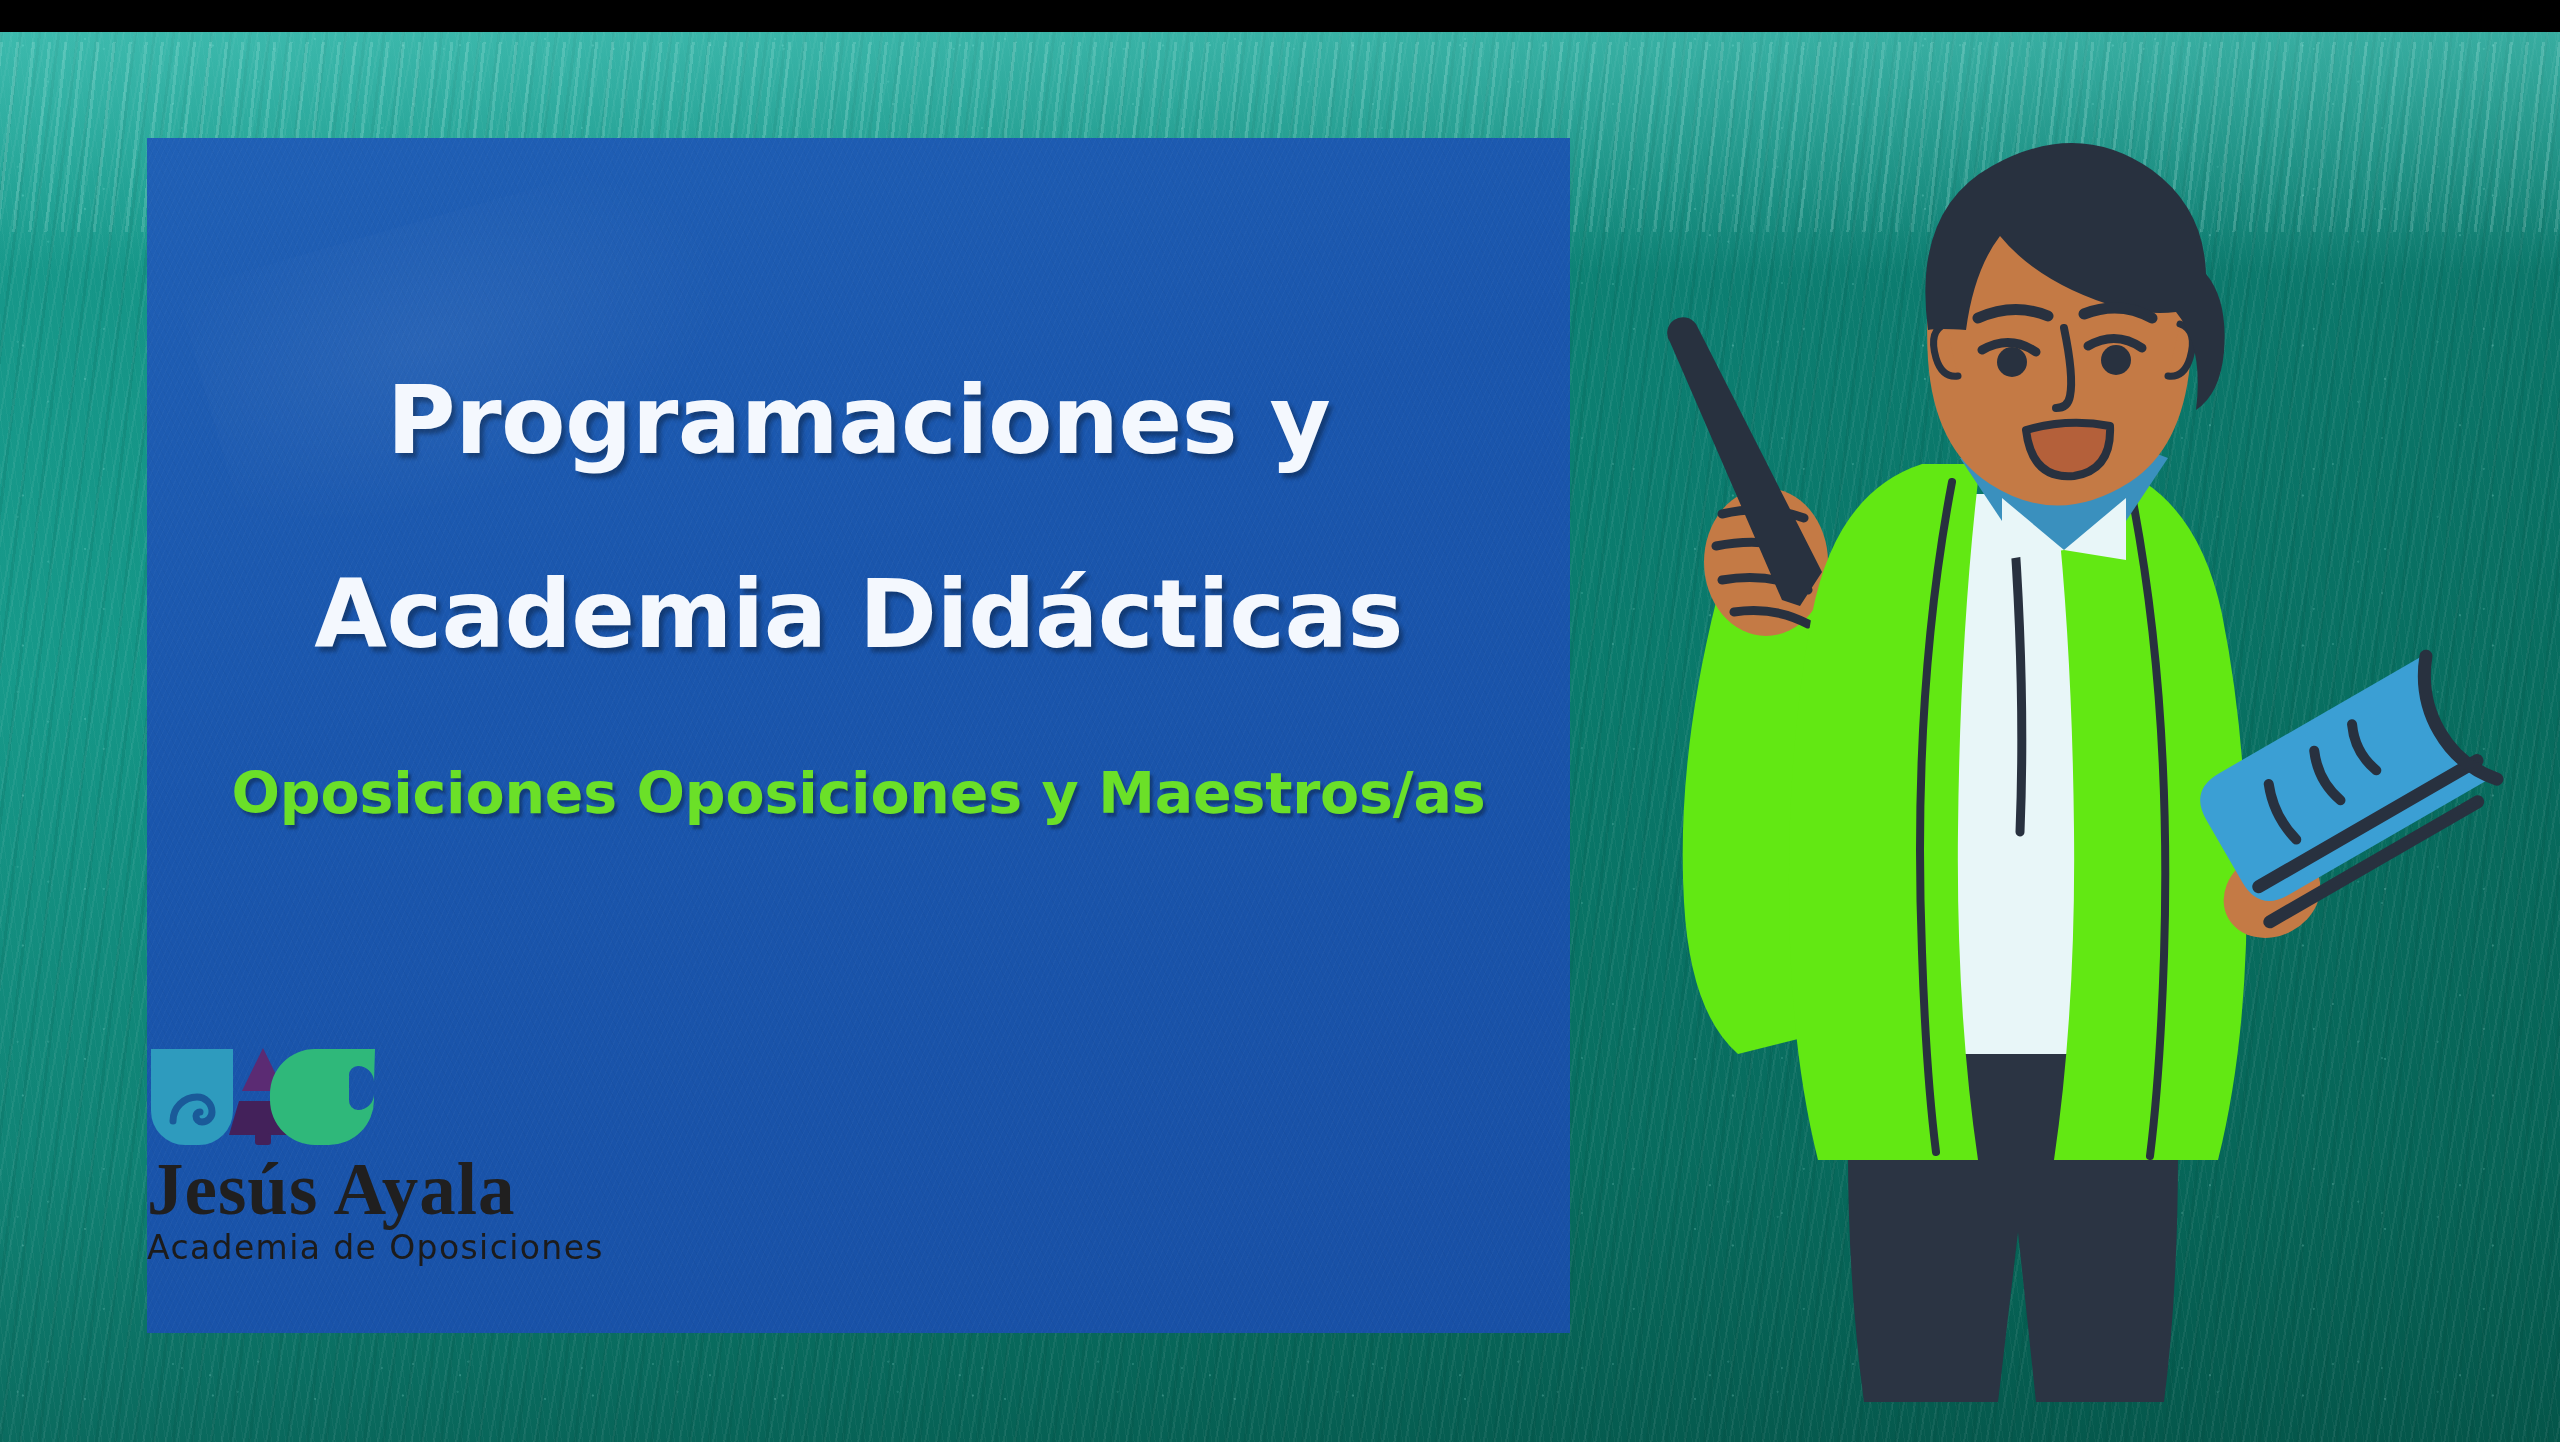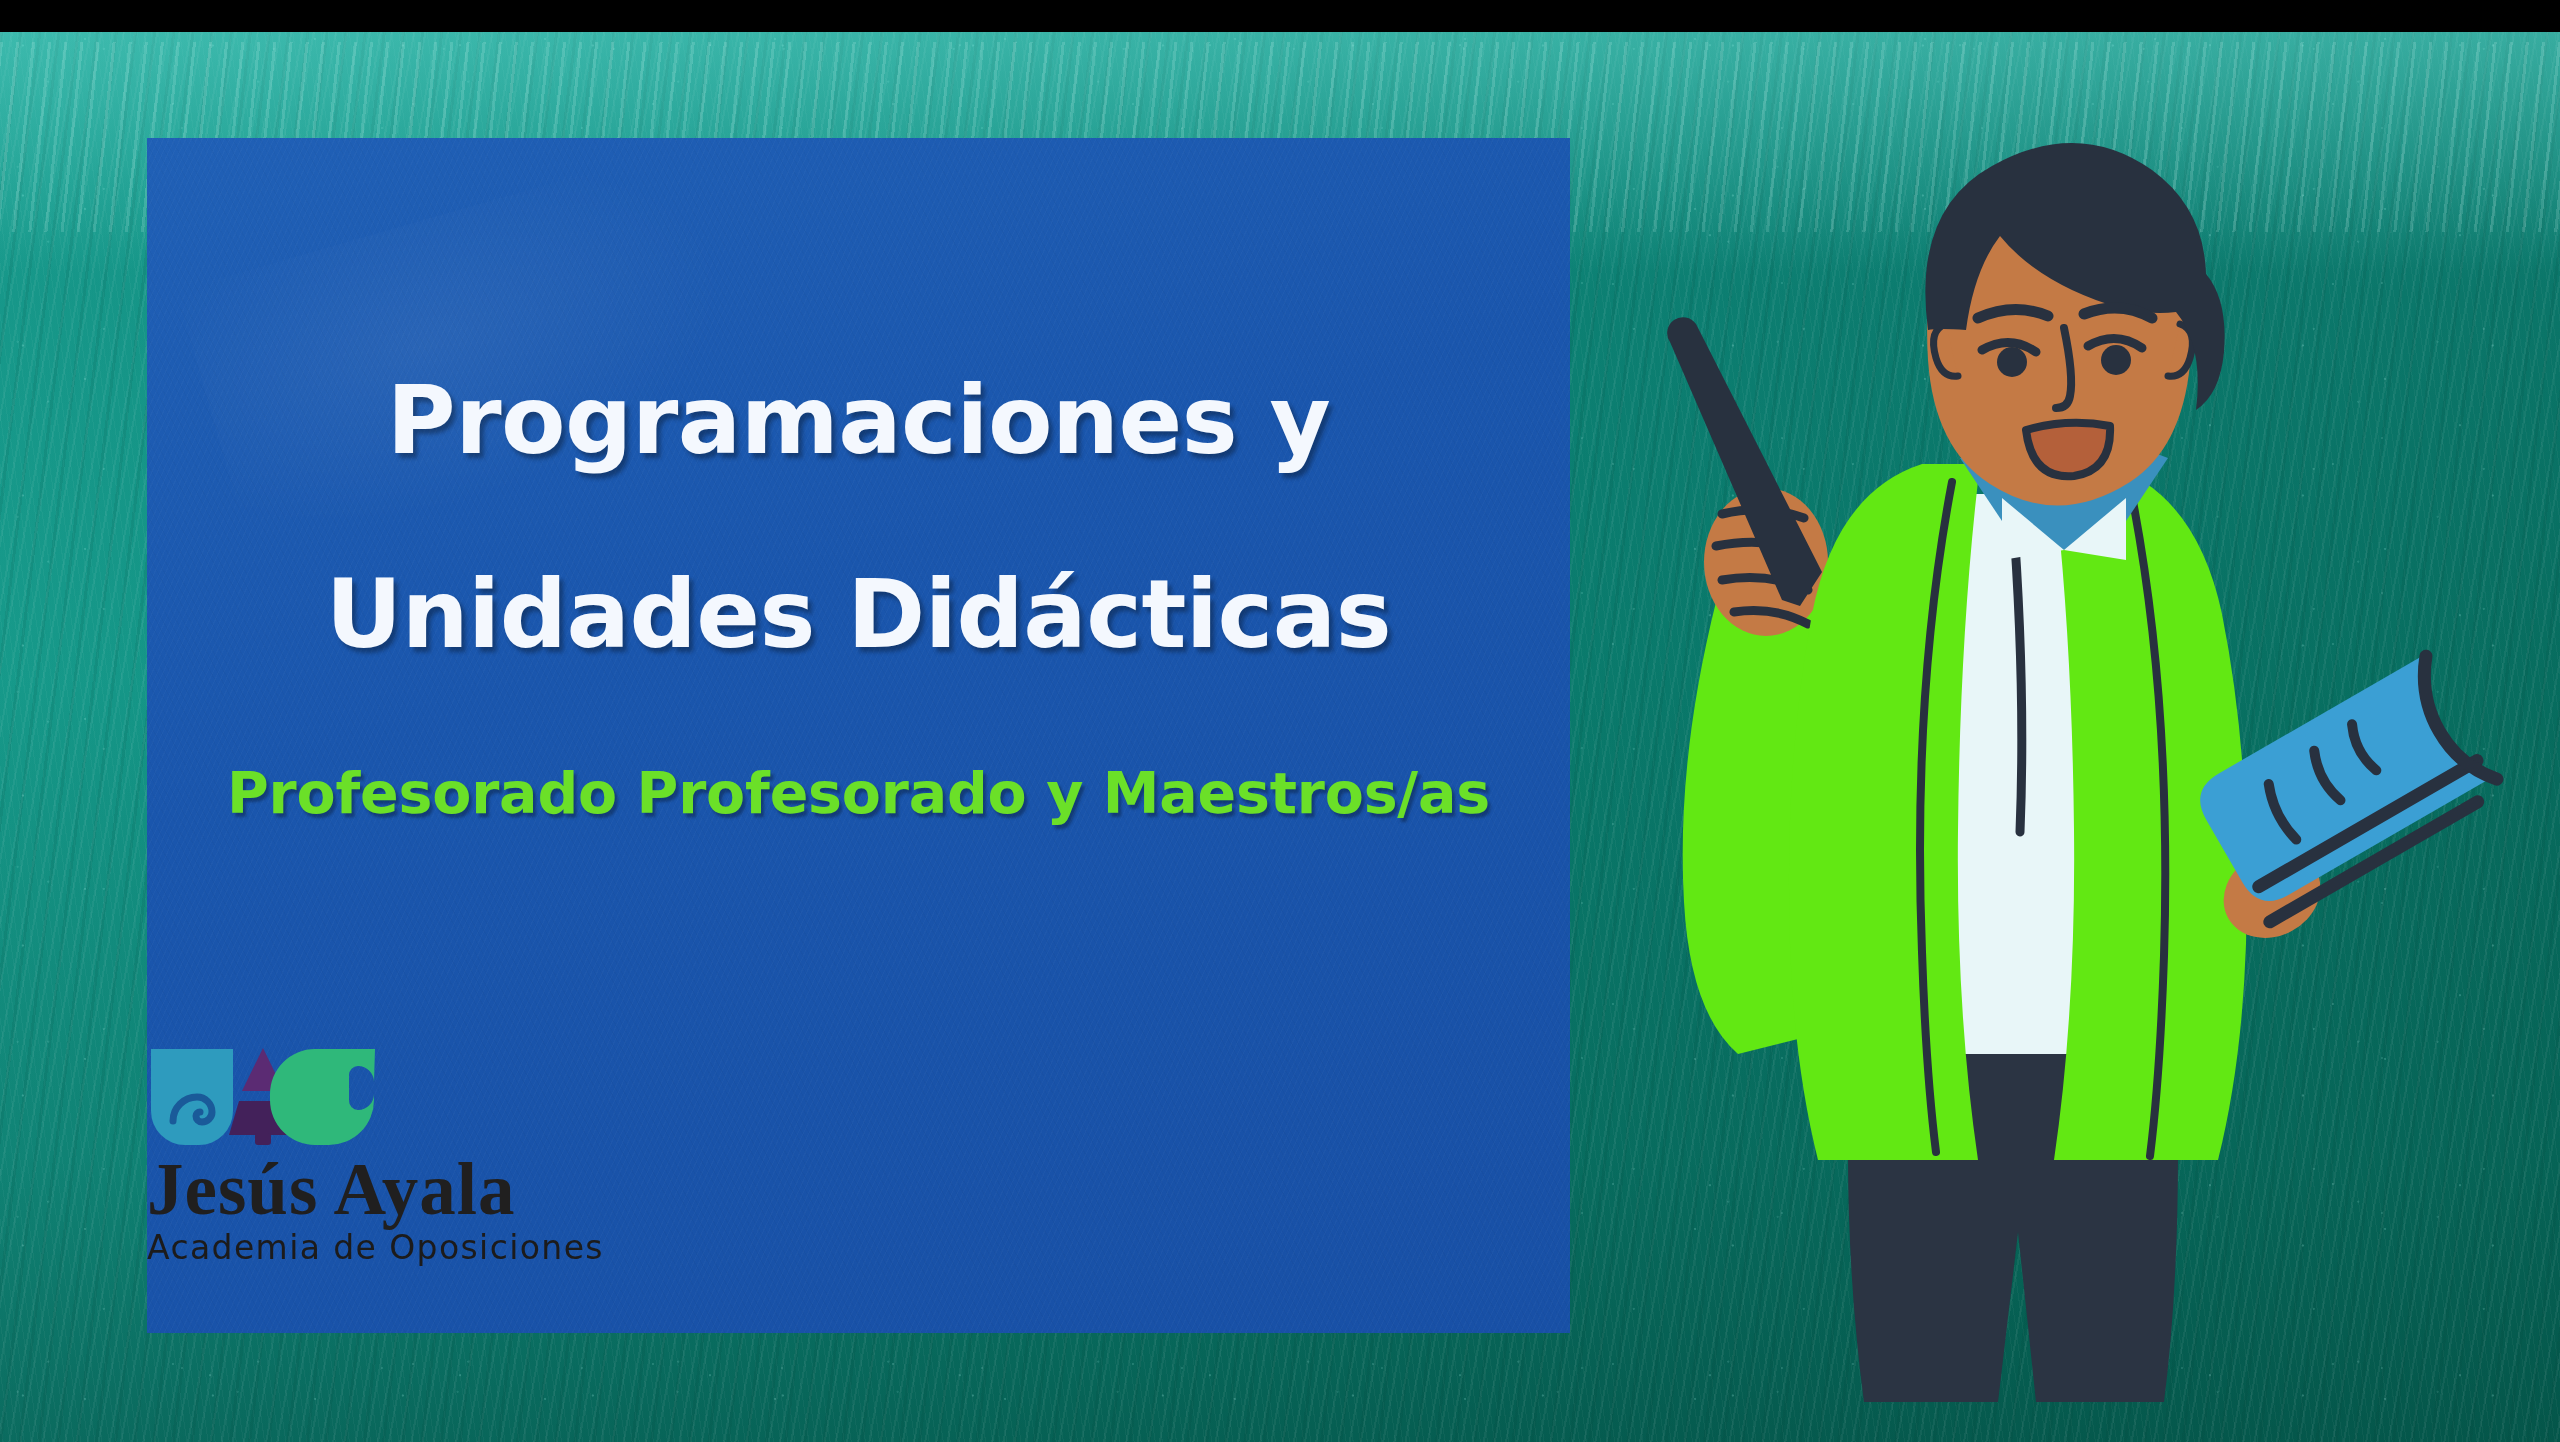--- a/index.html
+++ b/index.html
@@ -204,24 +204,24 @@
     <div class="board-speckle"></div>
     <div class="board-top-glow"></div>
     <div class="board-chalk-swipe"></div>
   </div>
 
   <div class="panel">
     <div class="panel-wisp"></div>
 
     <div class="title-block">
       <div class="title-line">Programaciones y</div>
-      <div class="title-line second">Unidades Didácticas</div>
+      <div class="title-line second">Academia Didácticas</div>
     </div>
 
-    <div class="subtitle">Profesorado Profesorado y Maestros/as</div>
+    <div class="subtitle">Oposiciones Oposiciones y Maestros/as</div>
 
     <div class="logo">
       <svg class="logo-mark" width="230" height="108" viewBox="0 0 230 108">
 
         <path d="M4 6 h82 v62 a34 34 0 0 1 -34 34 h-14 a34 34 0 0 1 -34 -34 Z" fill="#2E9BBE"></path>
         <path d="M26 78 a24 24 0 0 1 24 -24 a15 15 0 0 1 15 15 a10 10 0 0 1 -10 10 a6 6 0 0 1 -6 -6 a4 4 0 0 1 4 -4" fill="none" stroke="#1A5A99" stroke-width="7" stroke-linecap="round"></path>
 
         <path d="M116 5 L137 48 H95 Z" fill="#5B2B73"></path>
         <path d="M92 58 H140 L150 92 H82 Z" fill="#43215A"></path>
         <rect x="108" y="90" width="16" height="12" rx="3" fill="#43215A"></rect>

